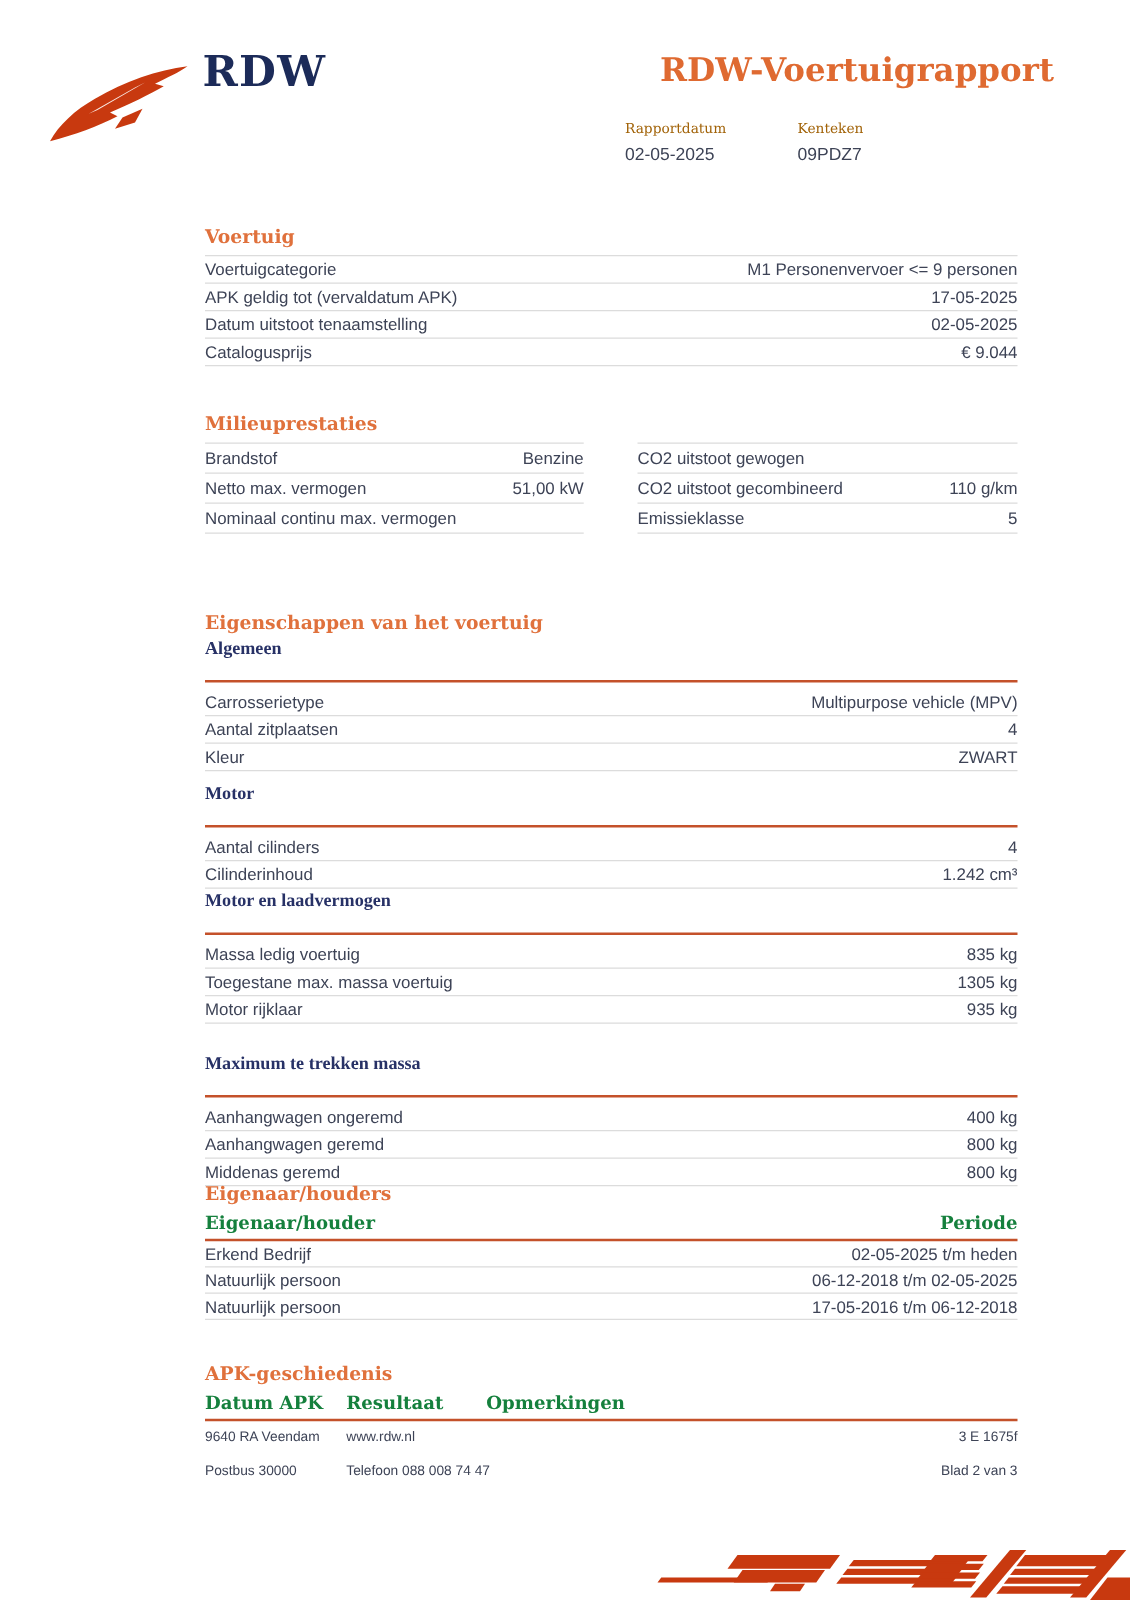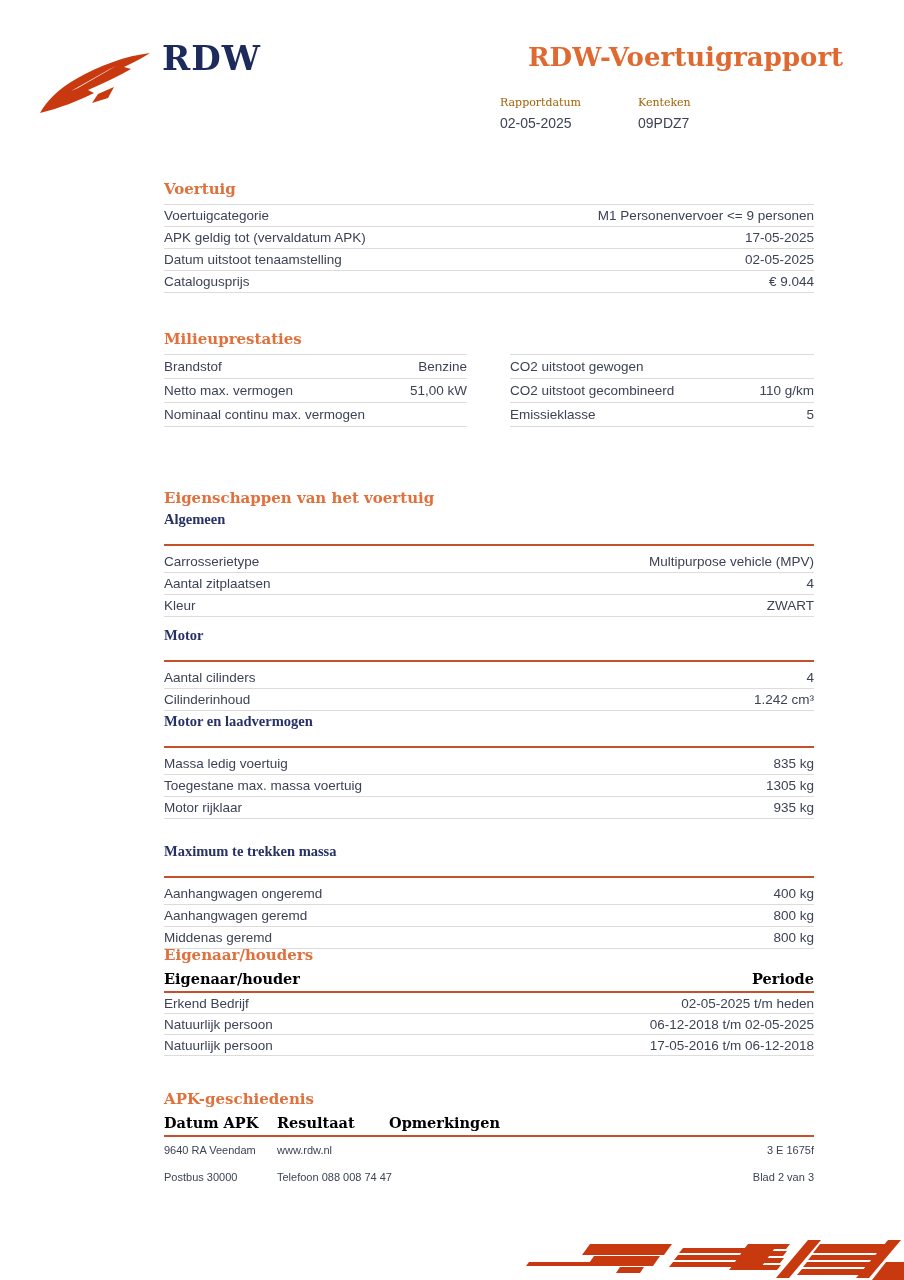--- a/index.html
+++ b/index.html
@@ -32,21 +32,21 @@
   .row.tall{height:23px;}
   .row.short{height:20px;gap:16px;}
 
   
   .twocol{display:flex;}
   .col-l{width:303px;margin-right:43px;}
   .col-r{width:304px;}
 
   
   .thead{display:flex;justify-content:space-between;font-family:"DejaVu Serif",serif;
-         font-weight:bold;font-size:14.5px;color:#000000;padding-bottom:4px;
+         font-weight:bold;font-size:14.5px;color:#15803d;padding-bottom:4px;
          border-bottom:2px solid #c4512a;}
   .thead3{justify-content:center;}
   .thead3 .c1{width:113px;} .thead3 .c2{width:112px;} .thead3 .c3{flex:1;}
 
   
   .foot-row{position:absolute;left:164px;width:650px;display:flex;font-size:11px;color:#3d4356;}
   .foot-row .f1{width:113px;} .foot-row .f2{flex:1;} .foot-row .f3{text-align:right;}
 
   .bottom-art{position:absolute;right:0;bottom:0;width:384px;height:44px;}
 </style>

